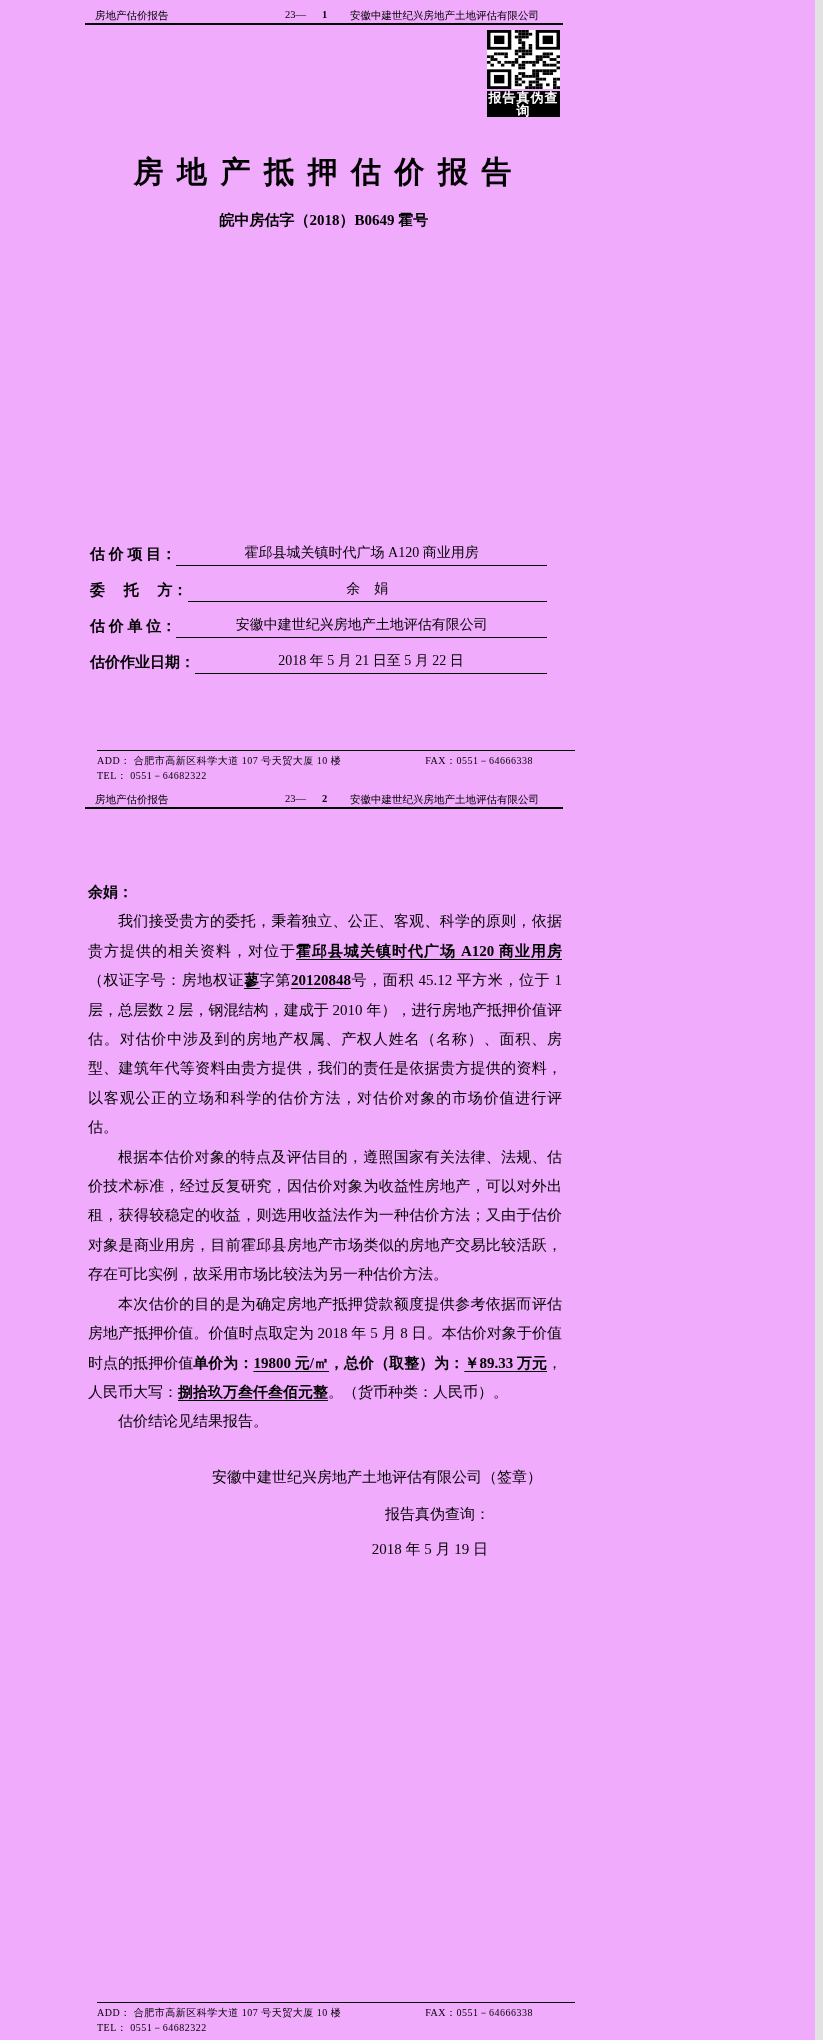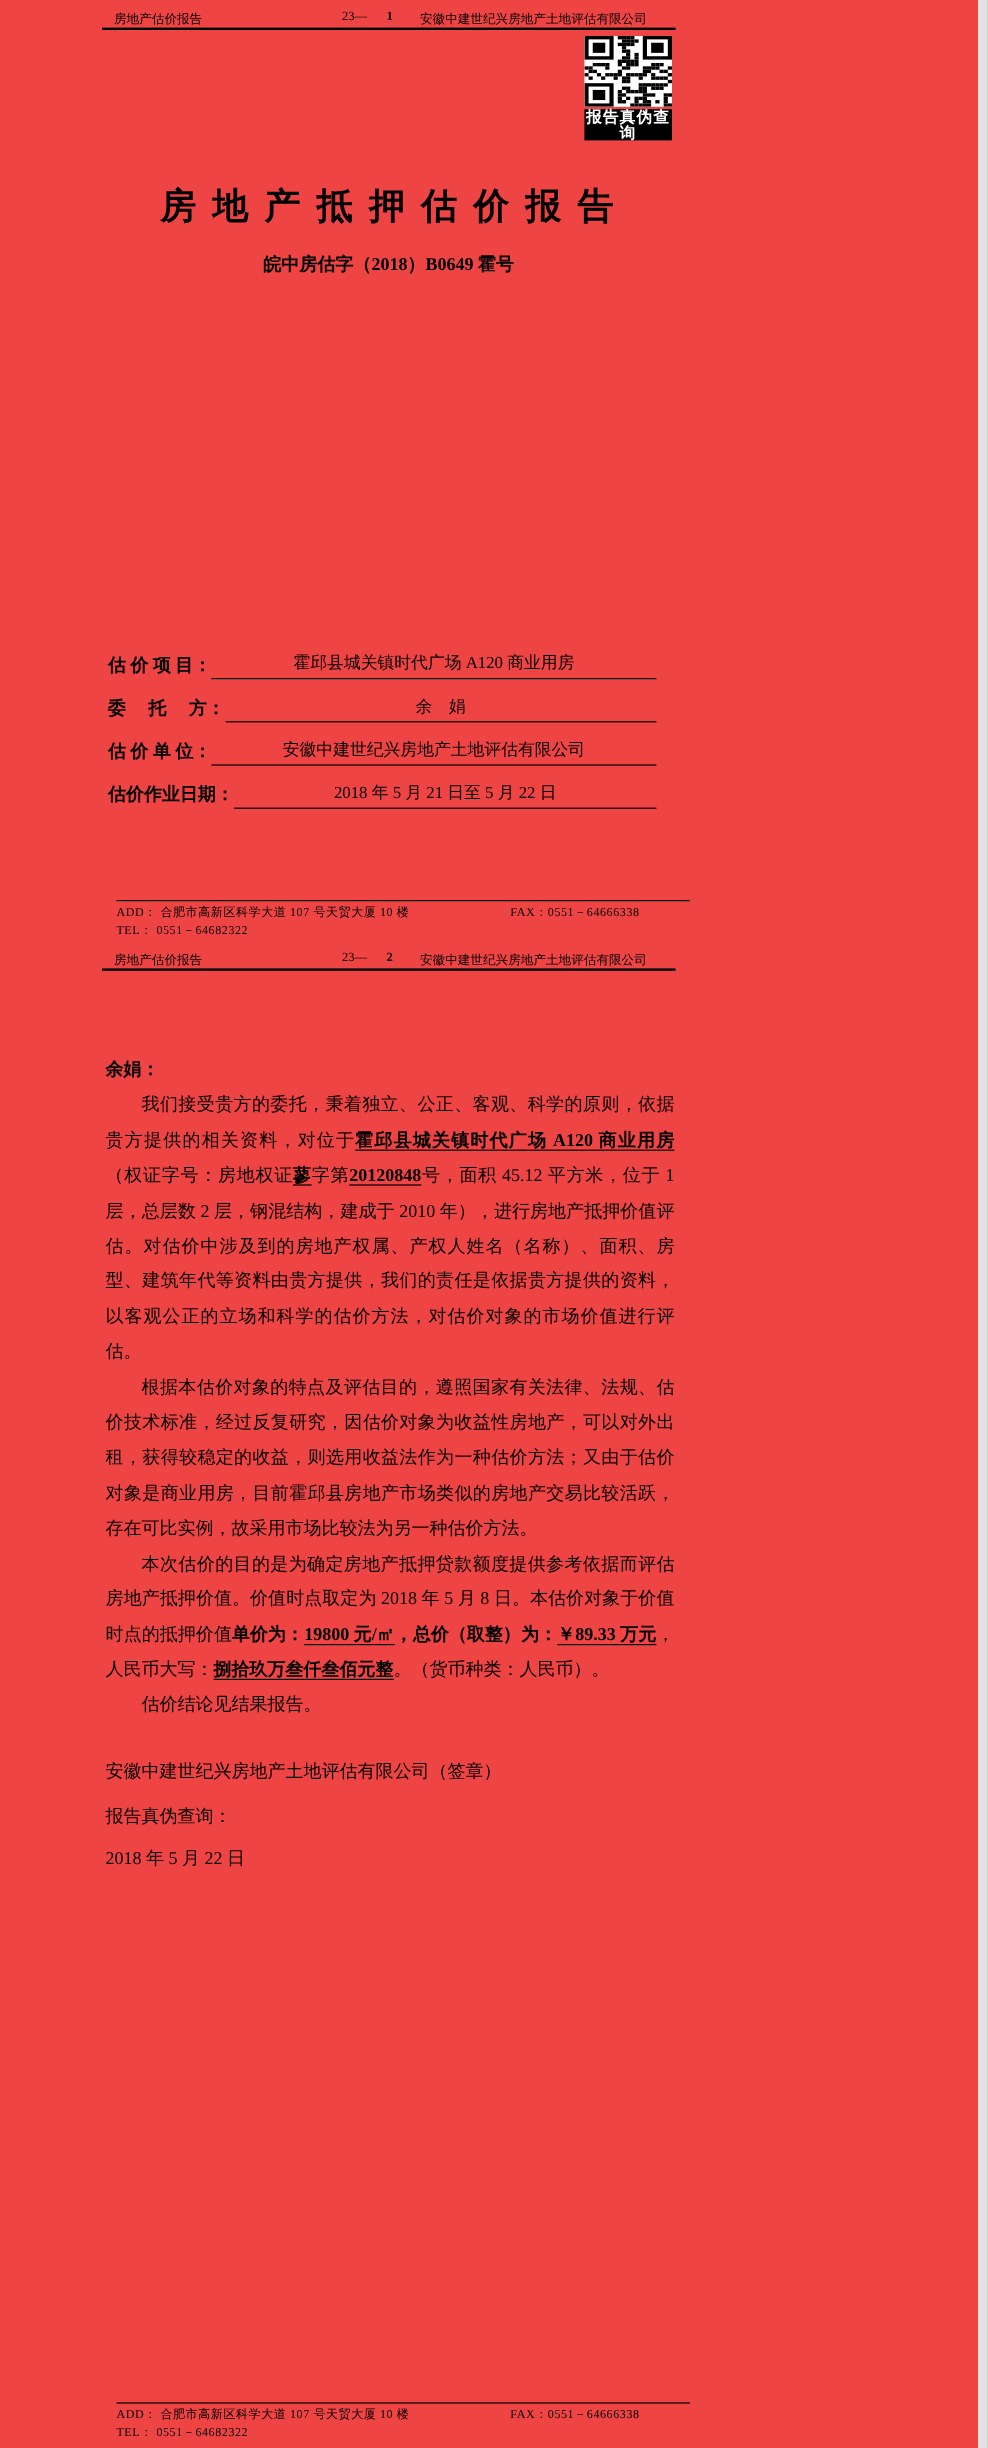--- a/index.html
+++ b/index.html
@@ -2,21 +2,21 @@
 <html><head>
 <meta charset="utf-8">
 <style>
   * { margin:0; padding:0; box-sizing:border-box; }
   html,body { width:823px; height:2040px; }
   body {
     background:#e9e9e9;
     font-family:"Liberation Serif","DejaVu Serif",serif;
     color:#000; position:relative; overflow:hidden;
   }
-  .viewport { position:absolute; left:0; top:0; width:815px; height:2040px; background:#ef4444; }
+  .viewport { position:absolute; left:0; top:0; width:815px; height:2040px; background:#f0abfc; }
   .edge { position:absolute; right:0; top:0; width:8px; height:2040px; background:#e2e2e2; }
 
   .page { position:absolute; left:0; width:100%; }
   .page1 { top:0; height:790px; }
   .page2 { top:790px; height:1250px; }
 
   
   .hdr { position:absolute; left:85px; width:478px; top:8px; height:17px; border-bottom:2px solid #000; font-size:10.5px; }
   .page2 .hdr { top:2px; }
   .hdr-left { position:absolute; left:10px; top:1px; }
@@ -53,21 +53,21 @@
   .pfoot .fax { margin-right:42px; white-space:nowrap; }
 
   
   .letter-title { position:absolute; left:85px; width:478px; top:34px; text-align:center;
                   font-size:21px; font-weight:bold; letter-spacing:6px; white-space:nowrap; }
   .letter-body { position:absolute; left:88px; top:88px; width:474px; font-size:15px; line-height:29.4px; }
   .salutation { font-weight:bold; }
   .para { text-align:justify; text-indent:2em; }
   .b { font-weight:bold; }
   .u { text-decoration:underline; text-underline-offset:3px; }
-  .signoff { margin-top:26px; }
+  .signoff { margin-top:26px; text-align:right; }
   .signoff .company { padding-right:20px; }
   .signoff .rep { padding-right:72px; margin-top:8px; }
   .signoff .date { padding-right:74px; margin-top:5px; }
 </style>
 </head>
 <body>
 
 <div class="viewport">
 
   <section class="page page1">
@@ -264,21 +264,21 @@
     <div class="letter-body">
       <p class="salutation">余娟：</p>
       <p class="para"><span>我们接受贵方的委托，秉着独立、公正、客观、科学的原则，依据贵方提供的相关资料，对位于</span><span class="b u">霍邱县城关镇时代广场 A120 商业用房</span><span>（权证字号：房地权证</span><span class="b u">蓼</span><span>字第</span><span class="b u">20120848</span><span>号，面积 45.12 平方米，位于 1 层，总层数 2 层，钢混结构，建成于 2010 年），进行房地产抵押价值评估。对估价中涉及到的房地产权属、产权人姓名（名称）、面积、房型、建筑年代等资料由贵方提供，我们的责任是依据贵方提供的资料，以客观公正的立场和科学的估价方法，对估价对象的市场价值进行评估。</span></p>
       <p class="para"><span>根据本估价对象的特点及评估目的，遵照国家有关法律、法规、估价技术标准，经过反复研究，因估价对象为收益性房地产，可以对外出租，获得较稳定的收益，则选用收益法作为一种估价方法；又由于估价对象是商业用房，目前霍邱县房地产市场类似的房地产交易比较活跃，存在可比实例，故采用市场比较法为另一种估价方法。</span></p>
       <p class="para"><span>本次估价的目的是为确定房地产抵押贷款额度提供参考依据而评估房地产抵押价值。价值时点取定为 2018 年 5 月 8 日。本估价对象于价值时点的抵押价值</span><span class="b">单价为：</span><span class="b u">19800 元/㎡</span><span class="b">，</span><span class="b">总价（取整）为：</span><span class="b u">￥89.33 万元</span><span>，人民币大写：</span><span class="b u">捌拾玖万叁仟叁佰元整</span><span>。（货币种类：人民币）。</span></p>
       <p class="para"><span>估价结论见结果报告。</span></p>
 
       <div class="signoff">
         <p class="company">安徽中建世纪兴房地产土地评估有限公司（签章）</p>
         <p class="rep">报告真伪查询：</p>
-        <p class="date">2018 年 5 月 22 日</p>
+        <p class="date">2018 年 5 月 19 日</p>
       </div>
     </div>
 
     <div class="pfoot">
       <div class="pfoot-line1">
         <span>ADD： 合肥市高新区科学大道 107 号天贸大厦 10 楼</span>
         <span class="fax">FAX：0551－64666338</span>
       </div>
       <div><span>TEL： 0551－64682322</span></div>
     </div>

